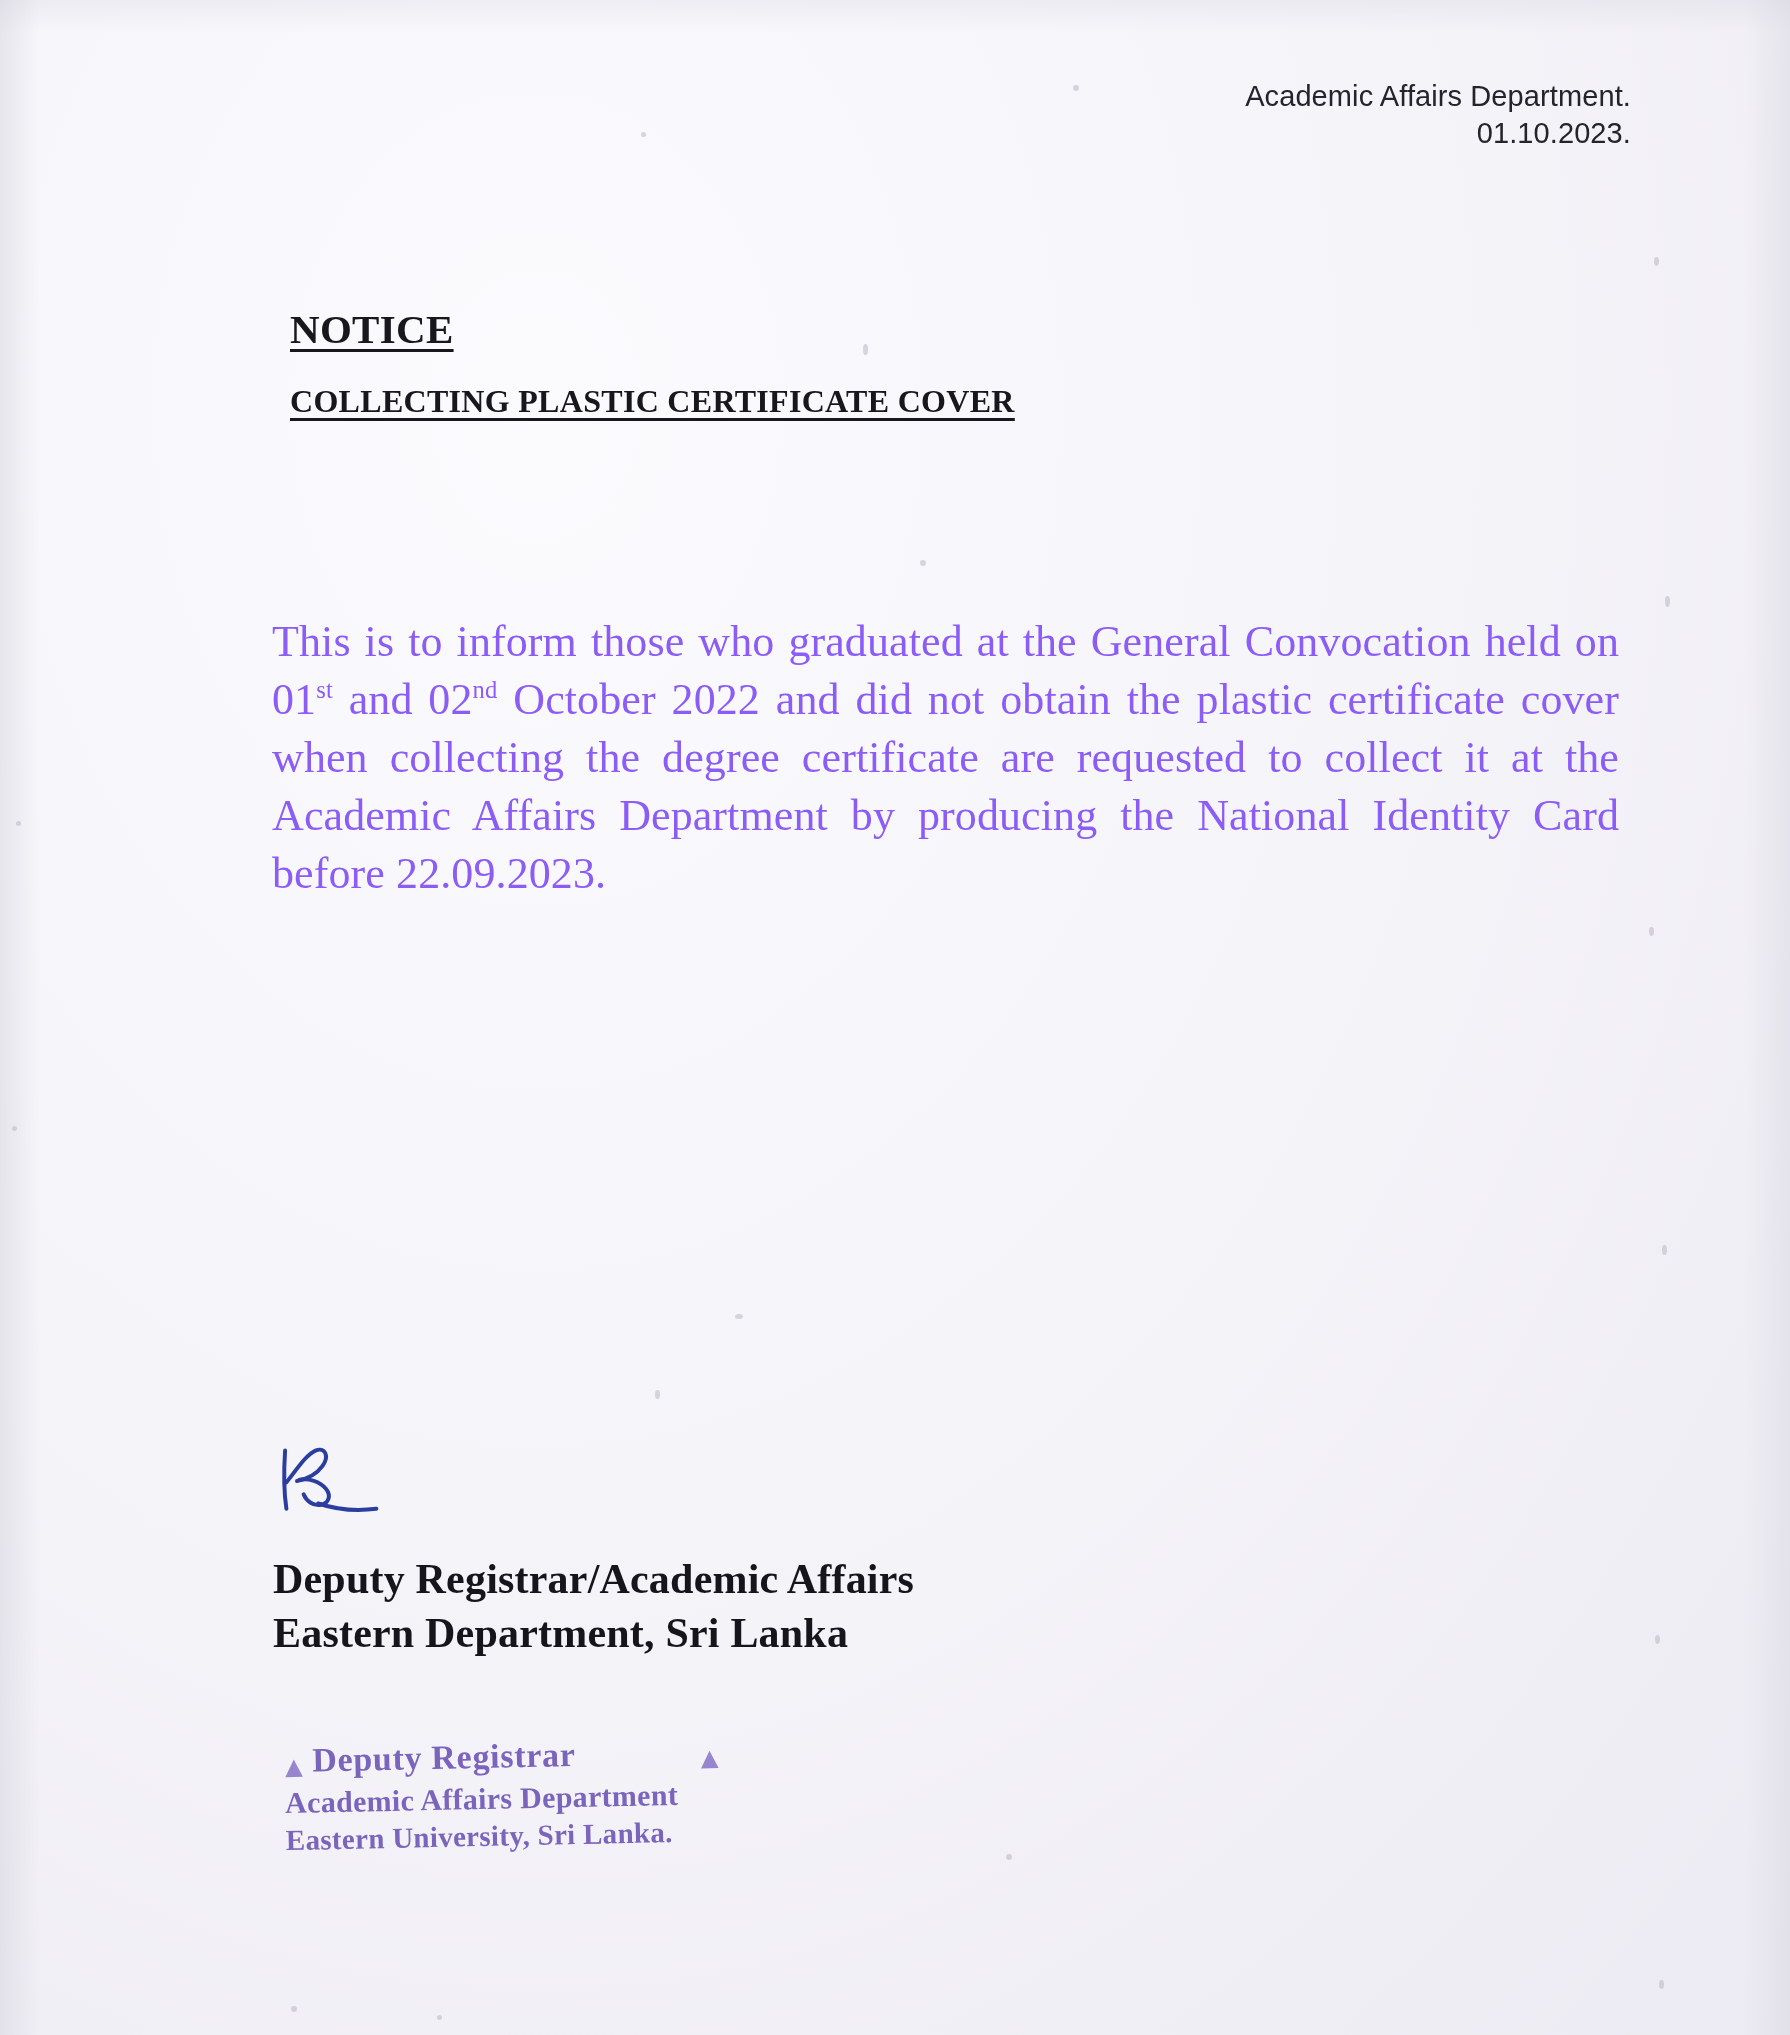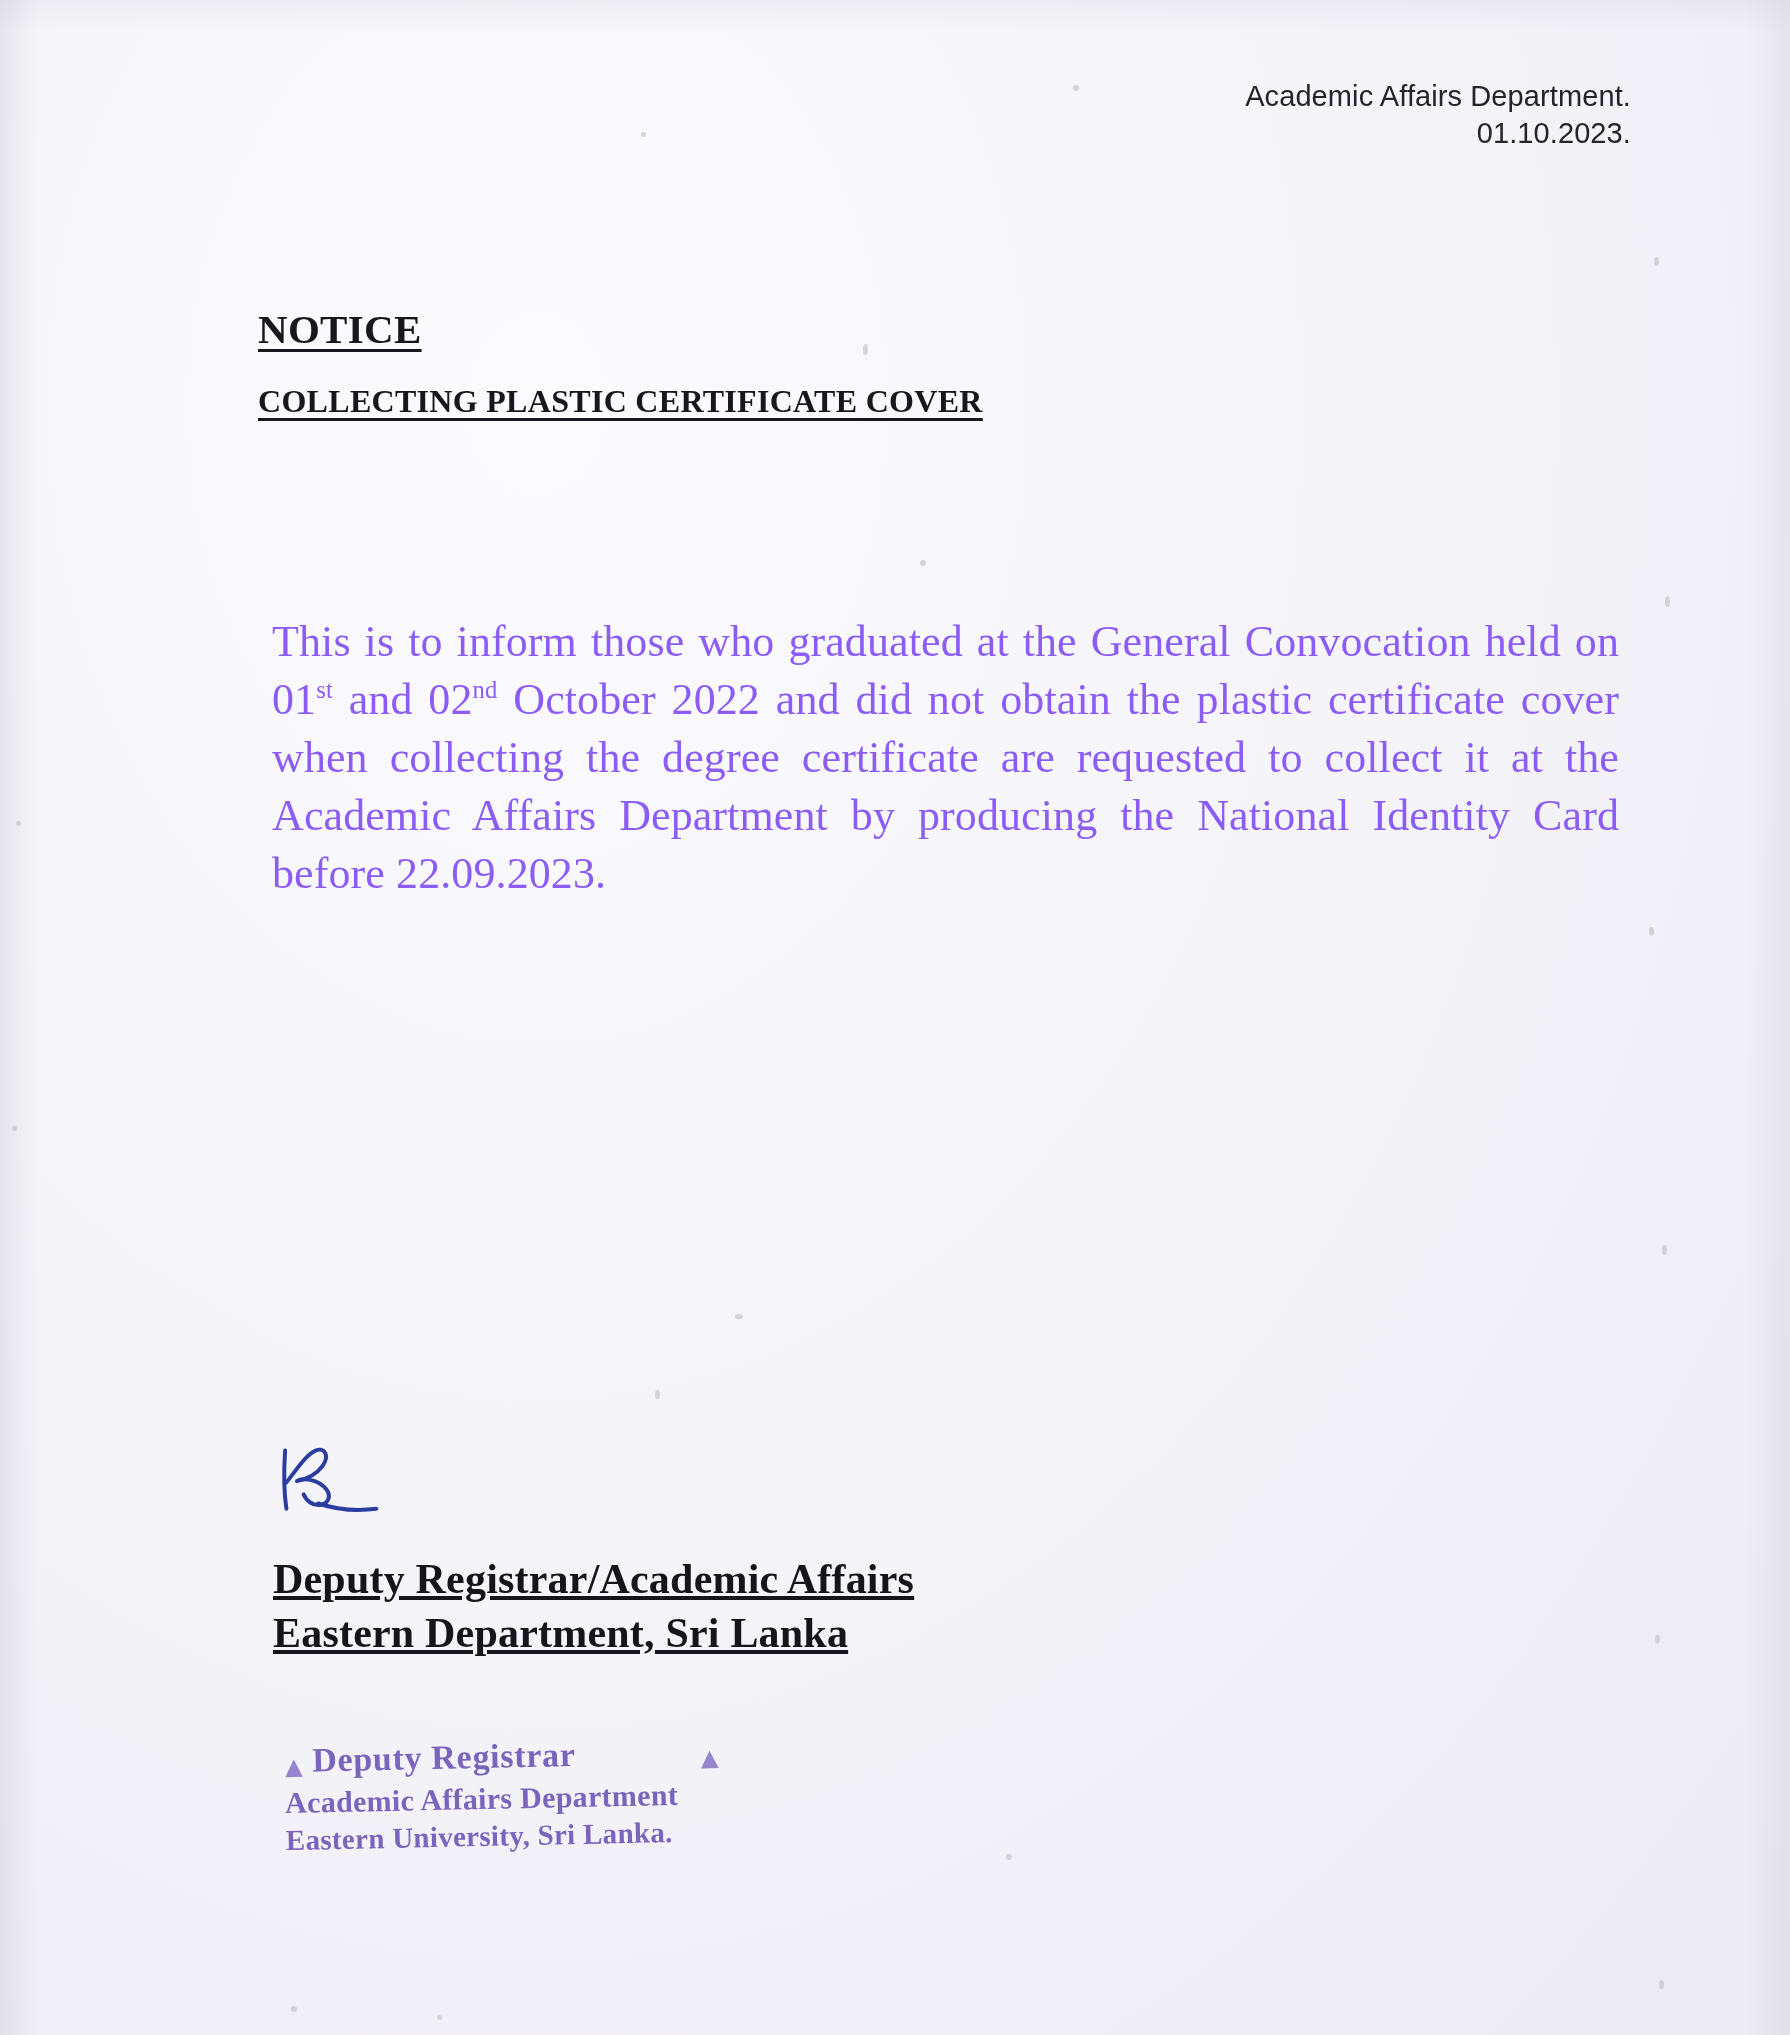--- a/index.html
+++ b/index.html
@@ -56,21 +56,21 @@
     font-size: 29px;
     line-height: 1.28;
     color: #24242c;
     letter-spacing: 0.1px;
     margin-top: 26px;
   }
   .header-line { display: block; white-space: nowrap; }
 
   .title-wrap {
     position: absolute;
-    left: 258px;
+    left: 290px;
     top: 305px;
   }
   .notice-title,
   .notice-subtitle {
     font-family: "Liberation Serif", serif;
     font-weight: bold;
     color: #17171d;
     text-decoration: underline;
     text-underline-offset: 6px;
     text-decoration-thickness: 2.6px;
@@ -116,21 +116,21 @@
     position: absolute;
     left: 273px;
     top: 1553px;
     font-family: "Liberation Serif", serif;
     font-weight: bold;
     font-size: 42px;
     line-height: 1.28;
     color: #15151b;
     letter-spacing: 0.2px;
   }
-  .signoff span { display: block; white-space: nowrap; text-decoration: underline; }
+  .signoff span { display: block; white-space: nowrap; }
 
   .stamp {
     position: absolute;
     left: 285px;
     top: 1735px;
     font-family: "Liberation Serif", serif;
     font-weight: bold;
     color: #6b51b5;
     opacity: .88;
     transform: rotate(-1.2deg);

